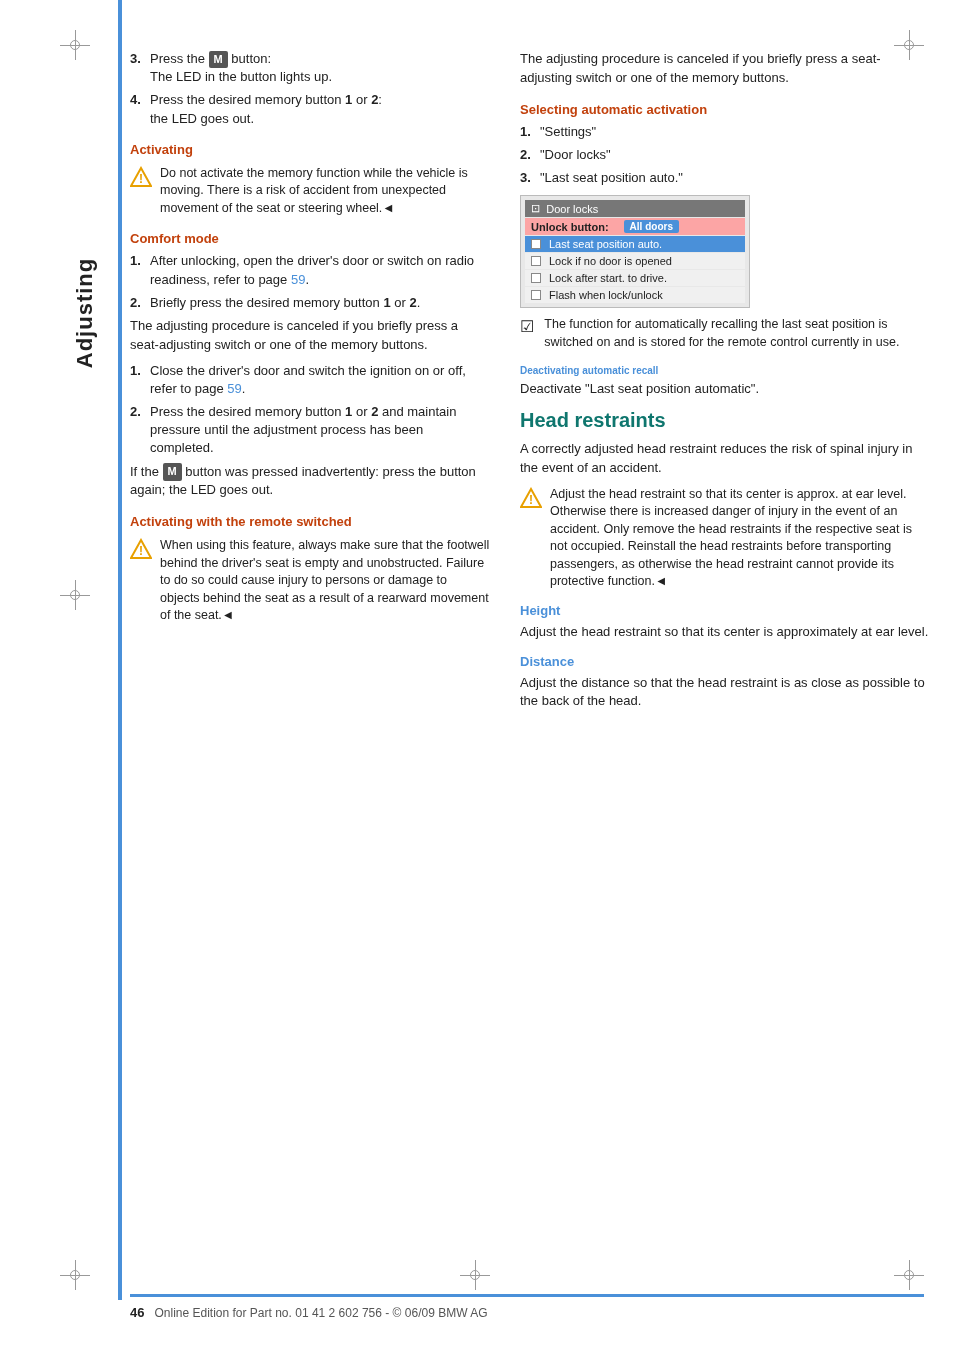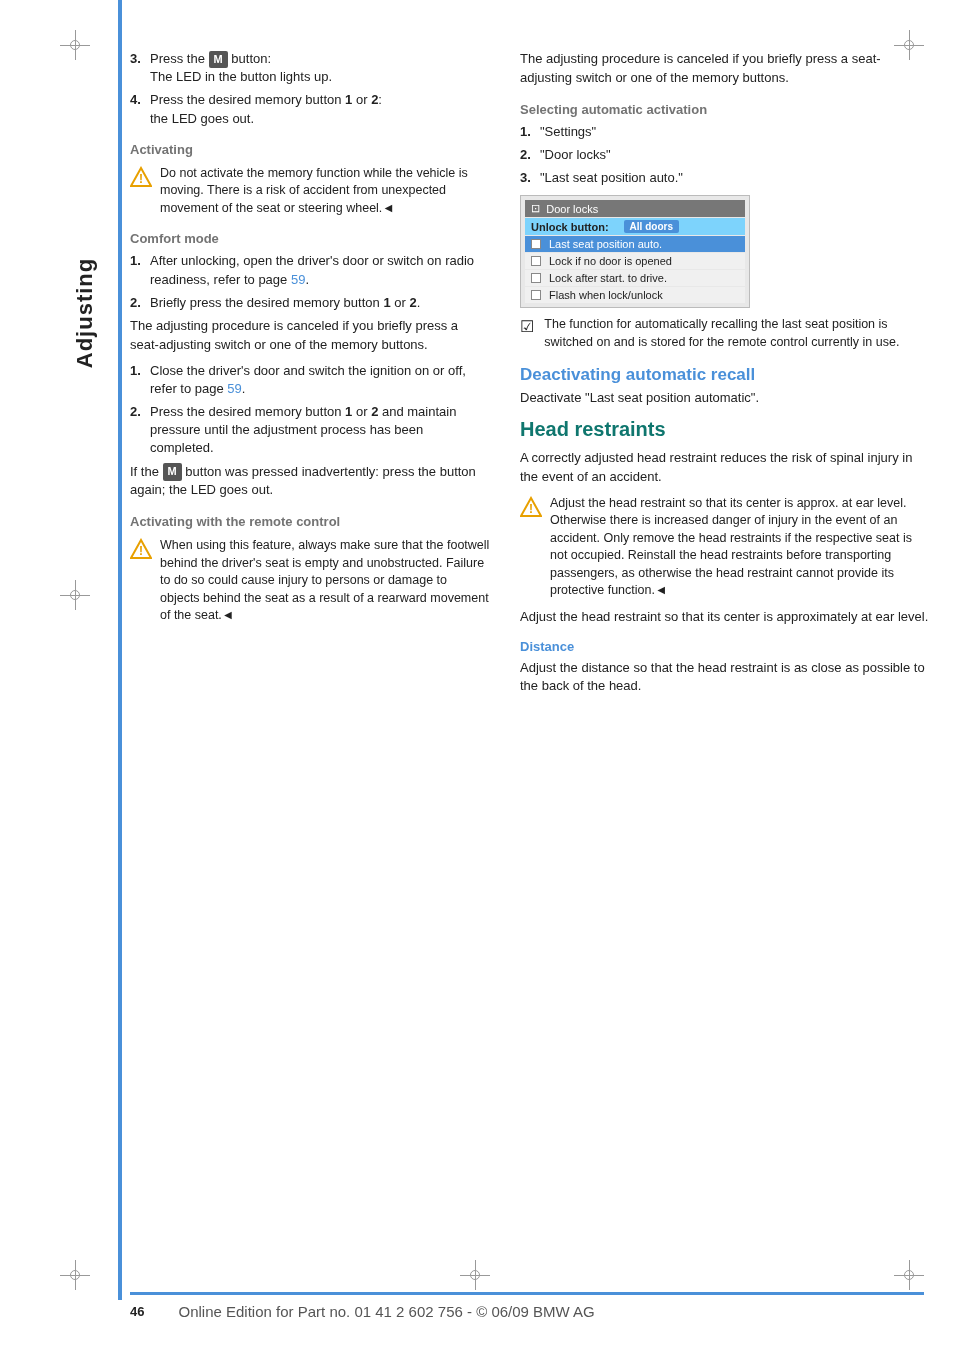--- a/index.html
+++ b/index.html
@@ -86,21 +86,21 @@
     }
     .col-left {
       width: 360px;
       flex-shrink: 0;
     }
     .col-right {
       flex: 1;
     }
     
     .section-heading {
-      color: #737373;
+      color: #c2410c;
       font-weight: bold;
       font-size: 13px;
       margin-top: 14px;
       margin-bottom: 6px;
     }
     .section-heading-large {
       color: #0f766e;
       font-weight: bold;
       font-size: 20px;
       margin-top: 10px;
@@ -196,21 +196,21 @@
     .door-locks-row {
       display: flex;
       align-items: center;
       padding: 2px 6px;
       background: #d0d0d0;
       margin-top: 1px;
       gap: 8px;
       font-size: 11px;
     }
     .door-locks-row.header-row {
-      background: #7dd3fc;
+      background: #fca5a5;
       font-weight: bold;
       gap: 15px;
     }
     .door-locks-row.highlighted {
       background: #4a90d9;
       color: #fff;
     }
     .door-locks-row.white-row {
       background: #f0f0f0;
     }
@@ -241,29 +241,28 @@
       gap: 10px;
       border-top: 3px solid #4a90d9;
       padding-top: 8px;
     }
     .page-number {
       font-size: 13px;
       color: #222;
       font-weight: bold;
     }
     .footer-text {
-      font-size: 15px;
+      font-size: 12px;
       color: #555;
-      margin-left: 24px;
     }
     
     .deactivating-heading {
       color: #4a90d9;
       font-weight: bold;
-      font-size: 17px;
+      font-size: 10px;
       margin-top: 14px;
       margin-bottom: 4px;
     }
     
     .head-restraints-section {
       margin-top: 10px;
       border-top: none;
     }
     .sub-heading {
       color: #4a90d9;
@@ -365,21 +364,21 @@
 
         <div class="step">
           <span class="step-num">2.</span>
           <span class="step-content">
             Press the desired memory button <strong>1</strong> or <strong>2</strong> and maintain pressure until the adjustment process has been completed.
           </span>
         </div>
 
         <p>If the <span class="m-button">M</span> button was pressed inadvertently: press the button again; the LED goes out.</p>
 
-        <div class="section-heading">Activating with the remote control</div>
+        <div class="section-heading">Activating with the remote switched</div>
 
 
         <div class="warning-box">
           <div class="warning-icon">
             <svg viewBox="0 0 22 22" xmlns="http://www.w3.org/2000/svg">
               <polygon points="11,2 21,20 1,20" fill="none" stroke="#e8a000" stroke-width="2"></polygon>
               <text x="11" y="17" text-anchor="middle" font-size="12" font-weight="bold" fill="#e8a000">!</text>
             </svg>
           </div>
           <span class="warning-text">When using this feature, always make sure that the footwell behind the driver's seat is empty and unobstructed. Failure to do so could cause injury to persons or damage to objects behind the seat as a result of a rearward movement of the seat.◄</span>
@@ -448,20 +447,21 @@
           <div class="warning-box">
             <div class="warning-icon">
               <svg viewBox="0 0 22 22" xmlns="http://www.w3.org/2000/svg">
                 <polygon points="11,2 21,20 1,20" fill="none" stroke="#e8a000" stroke-width="2"></polygon>
                 <text x="11" y="17" text-anchor="middle" font-size="12" font-weight="bold" fill="#e8a000">!</text>
               </svg>
             </div>
             <span class="warning-text">Adjust the head restraint so that its center is approx. at ear level. Otherwise there is increased danger of injury in the event of an accident. Only remove the head restraints if the respective seat is not occupied. Reinstall the head restraints before transporting passengers, as otherwise the head restraint cannot provide its protective function.◄</span>
           </div>
 
+          <div class="sub-heading">Height</div>
           <p>Adjust the head restraint so that its center is approximately at ear level.</p>
 
           <div class="sub-heading">Distance</div>
           <p>Adjust the distance so that the head restraint is as close as possible to the back of the head.</p>
         </div>
 
       </div>
     </div>
   </div>
 

